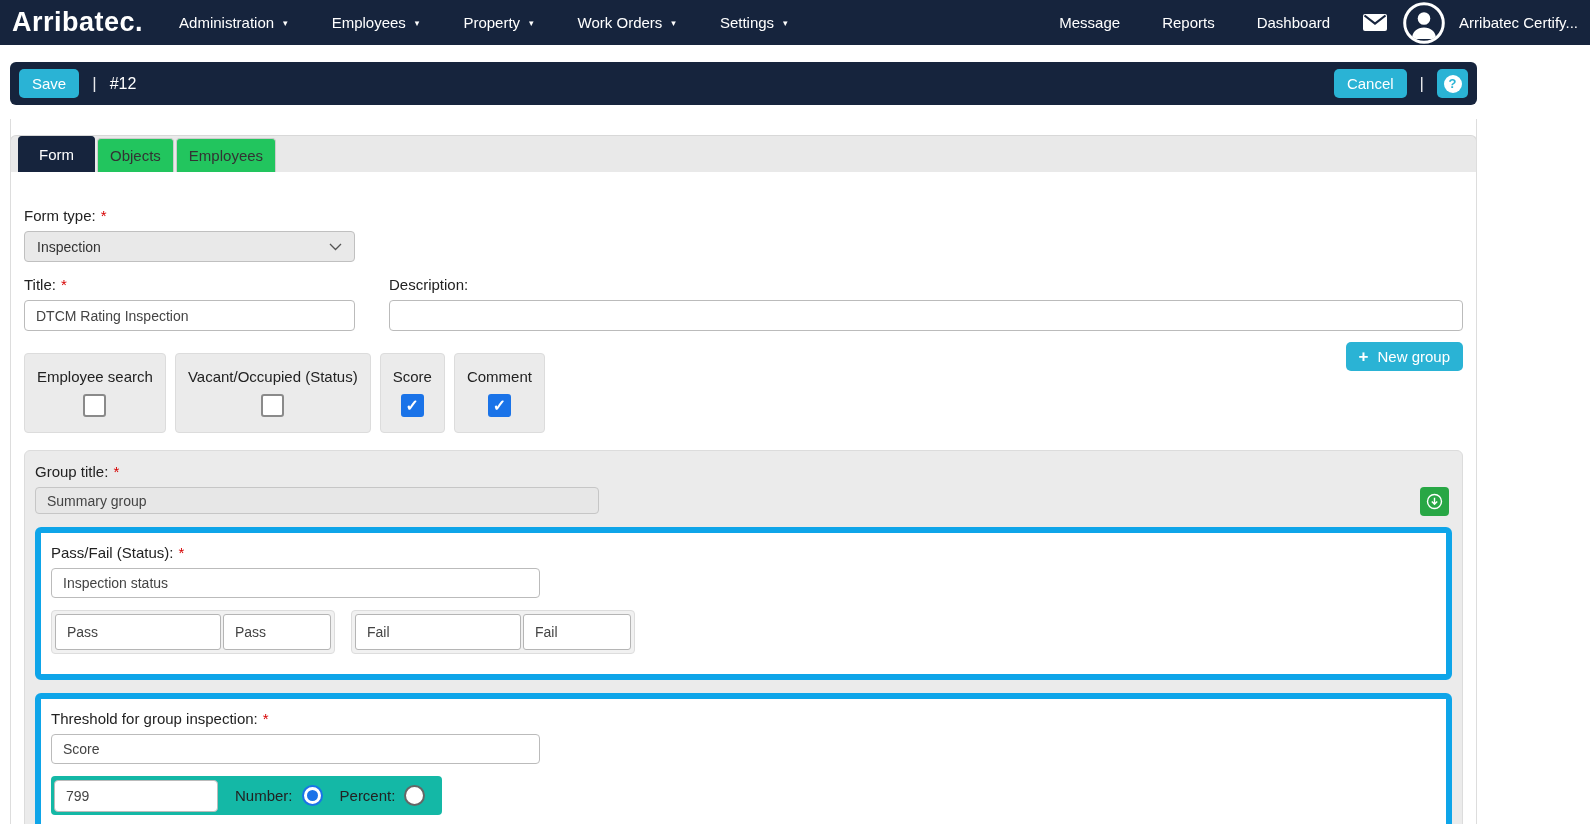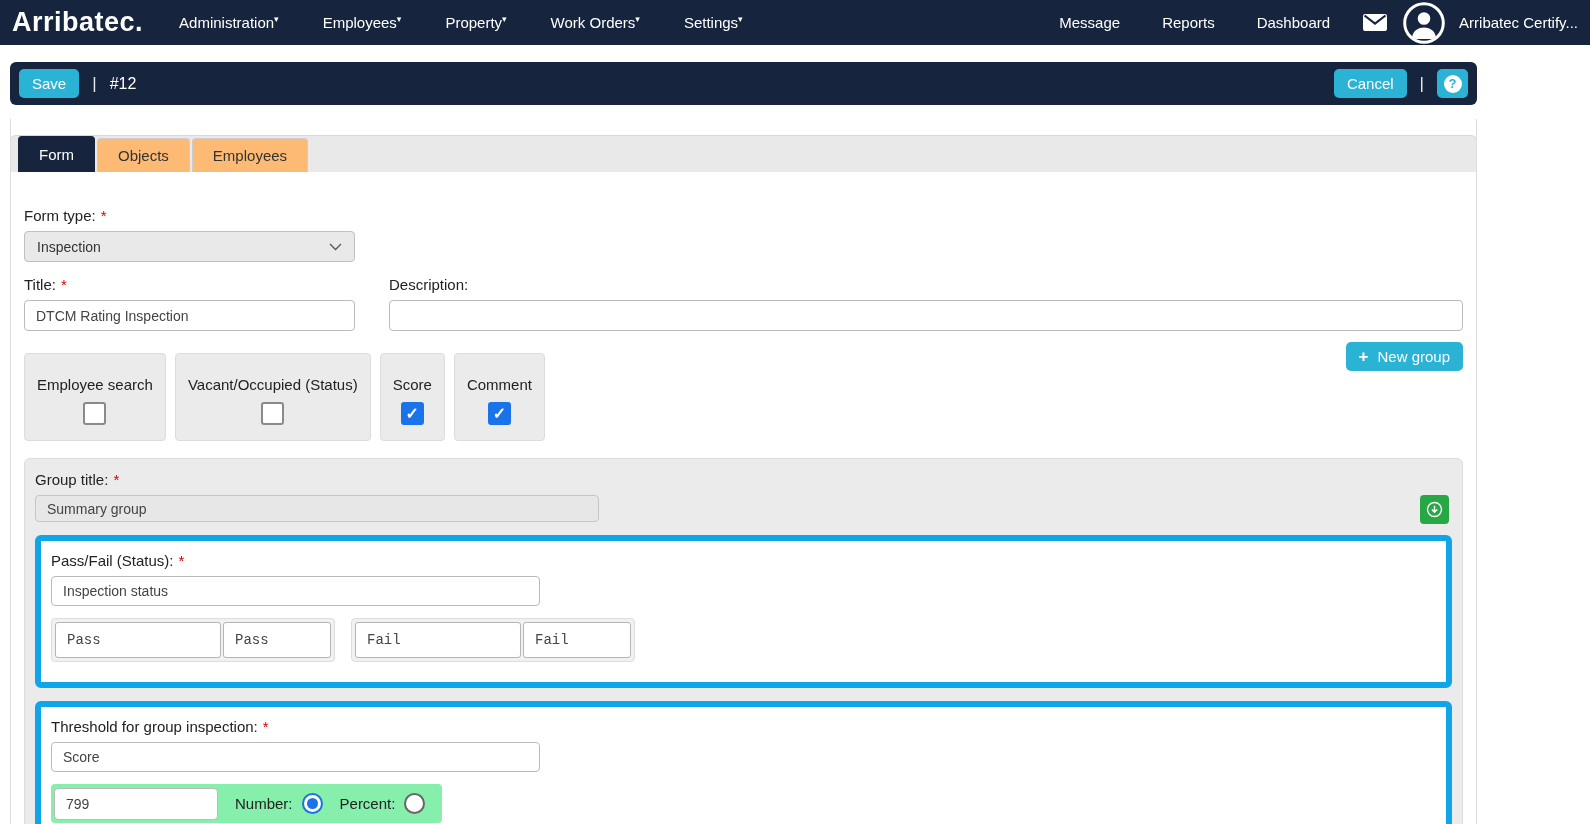--- a/index.html
+++ b/index.html
@@ -10,21 +10,21 @@
     font-family:"Liberation Sans", sans-serif;
     color:#222;
   }
 
   
   .navbar {
     height:45px; background:#16243d; color:#fff;
     display:flex; align-items:center; padding:0 12px;
   }
   .logo { font-size:27px; font-weight:bold; letter-spacing:.5px; margin-right:36px; cursor:pointer; white-space:nowrap; }
-  .nav-item { display:flex; font-size:15px; margin-right:44px; cursor:pointer; white-space:nowrap; }
+  .nav-item { display:flex; align-items:center; gap:9px; font-size:15px; margin-right:44px; cursor:pointer; white-space:nowrap; }
   .caret { font-size:9px; line-height:1; position:relative; top:1px; }
   .nav-spacer { flex:1; }
   .nav-link { font-size:15px; margin:0 21px; cursor:pointer; white-space:nowrap; }
   .mail-btn { margin:0 16px 0 12px; display:flex; align-items:center; cursor:pointer; }
   .avatar { margin-right:14px; display:flex; align-items:center; cursor:pointer; }
   .account { font-size:15px; max-width:150px; white-space:nowrap; overflow:hidden; cursor:pointer; }
 
   
   .toolbar {
     margin:17px 0 0 10px; width:1467px; height:43px;
@@ -52,22 +52,22 @@
     margin:14px 0 0 10px; width:1467px; height:705px;
     border-left:1px solid #ddd; border-right:1px solid #ddd;
     overflow:hidden;
   }
   .tabstrip {
     background:#e9e9e9; border:1px solid #d8d8d8; border-bottom:none;
     border-radius:6px 6px 0 0; height:37px;
     display:flex; align-items:flex-end; padding:0 0 0 7px; margin:16px -1px;
   }
   .tab {
-    font-size:15px; color:#333; padding:8px 20px; margin-right:2px;
-    background:#fdba74; border:1px solid #ccc; border-bottom:none;
+    font-size:15px; color:#333; padding:8px 12px; margin-right:2px;
+    background:#22c55e; border:1px solid #ccc; border-bottom:none;
     border-radius:4px 4px 0 0; cursor:pointer;
   }
   .tab.checked { background:#16243d; color:#fff; border-color:#16243d; padding:9px 20px; }
 
   .content { padding:19px 13px 0; }
 
   
   .field-label { font-size:15px; color:#222; margin-bottom:7px; }
   .req { color:#d60000; margin-left:5px; }
   input.text {
@@ -83,21 +83,21 @@
   }
 
   .row2 { display:flex; margin-bottom:0; }
   .col-title { width:331px; margin-right:34px; flex:none; }
   .col-desc { flex:1; }
 
   
   .options-row { position:relative; margin-top:22px; display:flex; gap:9px; }
   .opt-card {
     background:#ebebeb; border:1px solid #dcdcdc; border-radius:4px;
-    padding:22px 12px 15px; display:flex; flex-direction:column; align-items:center; cursor:pointer;
+    padding:14px 12px 15px; display:flex; flex-direction:column; align-items:center; cursor:pointer;
   }
   .opt-label { font-size:15px; color:#222; white-space:nowrap; }
   .checkbox {
     width:23px; height:23px; margin-top:9px; border-radius:3px;
     background:#fff; border:2px solid #8a8a8a;
     display:flex; align-items:center; justify-content:center; cursor:pointer;
   }
   .checkbox .check-glyph { display:none; }
   .checkbox.checked { background:#1a73e8; border-color:#1a73e8; }
   .checkbox.checked .check-glyph { display:block; color:#fff; font-size:16px; font-weight:bold; line-height:1; }
@@ -127,28 +127,28 @@
   }
   .sub-card input.main-input { width:489px; height:30px; }
 
   .pairs-row { display:flex; gap:16px; margin-top:12px; }
   .pair {
     background:#f1f1f1; border:1px solid #ddd; border-radius:4px;
     padding:3px; display:flex; gap:2px;
   }
   .pair input {
     height:36px; border:1px solid #b5b5b5; border-radius:3px;
-    padding:0 11px; font-size:14px; color:#444; background:#fff; font-family:Liberation Mono, monospace;
+    padding:0 11px; font-size:14px; color:#444; background:#fff; font-family:Liberation Sans, sans-serif;
   }
   .pair input.w1 { width:166px; }
   .pair input.w2 { width:108px; }
 
   .threshold-row {
     display:flex; align-items:center; width:fit-content;
-    background:#86efac; border-radius:4px; margin-top:12px;
+    background:#14b8a6; border-radius:4px; margin-top:12px;
     padding:3px 17px 3px 3px; height:39px;
   }
   .threshold-row input { width:164px; height:32px; }
   .radio-label { font-size:15px; color:#222; margin:0 9px 0 17px; }
   .radio {
     width:21px; height:21px; border-radius:50%; background:#fff;
     border:2px solid #666; position:relative; cursor:pointer; flex:none;
   }
   .radio.checked { border-color:#1a73e8; }
   .radio.checked::after {

